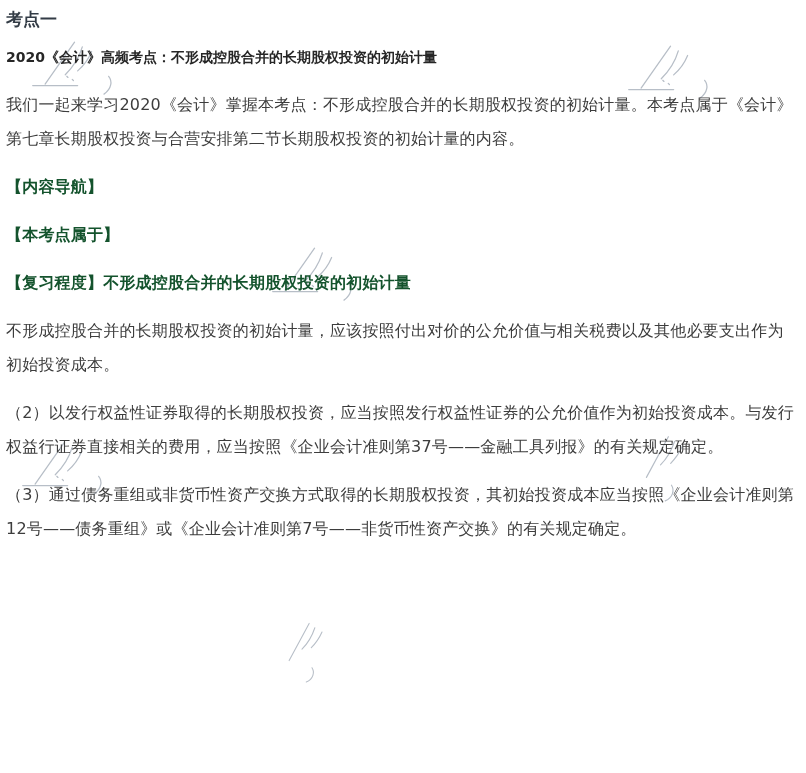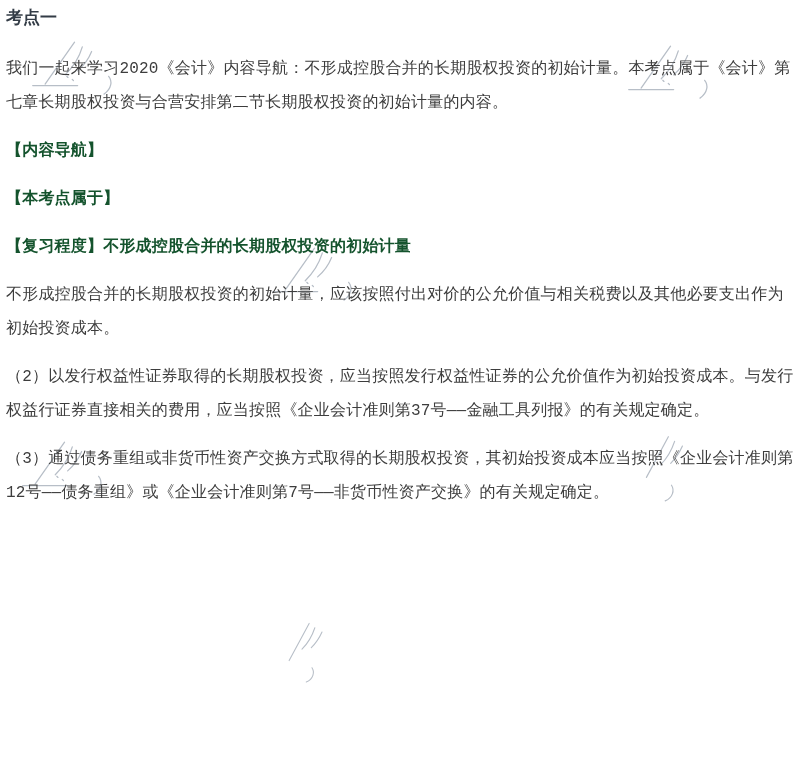--- a/index.html
+++ b/index.html
@@ -9,21 +9,20 @@
     background: #ffffff;
     overflow: hidden;
     font-family: "DejaVu Sans", sans-serif;
     position: relative;
   }
   .doc {
     position: relative;
     padding: 6px 8px 2px 6px;
     color: #3d3d3d;
     z-index: 1;
-    font-family: Liberation Mono, monospace;
   }
   .page-title {
     font-size: 17px;
     font-weight: bold;
     line-height: 26px;
     margin: 0;
     color: #333c46;
   }
   .subtitle {
     font-size: 14px;
@@ -95,22 +94,23 @@
 <svg class="wm wm-e" viewBox="0 0 70 92">
     <use href="#stamp-small"></use>
   </svg>
 <svg class="wm wm-f" viewBox="0 0 70 92">
     <use href="#stamp-small"></use>
   </svg>
 
 <div class="doc">
   <h1 class="page-title">考点一</h1>
 
+  <h2 class="subtitle">2020《会计》高频考点：不形成控股合并的长期股权投资的初始计量</h2>
 
-  <p class="body-para intro">我们一起来学习2020《会计》内容导航：不形成控股合并的长期股权投资的初始计量。本考点属于《会计》第七章长期股权投资与合营安排第二节长期股权投资的初始计量的内容。</p>
+  <p class="body-para intro">我们一起来学习2020《会计》掌握本考点：不形成控股合并的长期股权投资的初始计量。本考点属于《会计》第七章长期股权投资与合营安排第二节长期股权投资的初始计量的内容。</p>
 
   <p class="body-para sect-header">【内容导航】</p>
 
 
   <p class="body-para sect-header">【本考点属于】</p>
 
 
 
   <p class="body-para sect-header">【复习程度】不形成控股合并的长期股权投资的初始计量</p>
 

